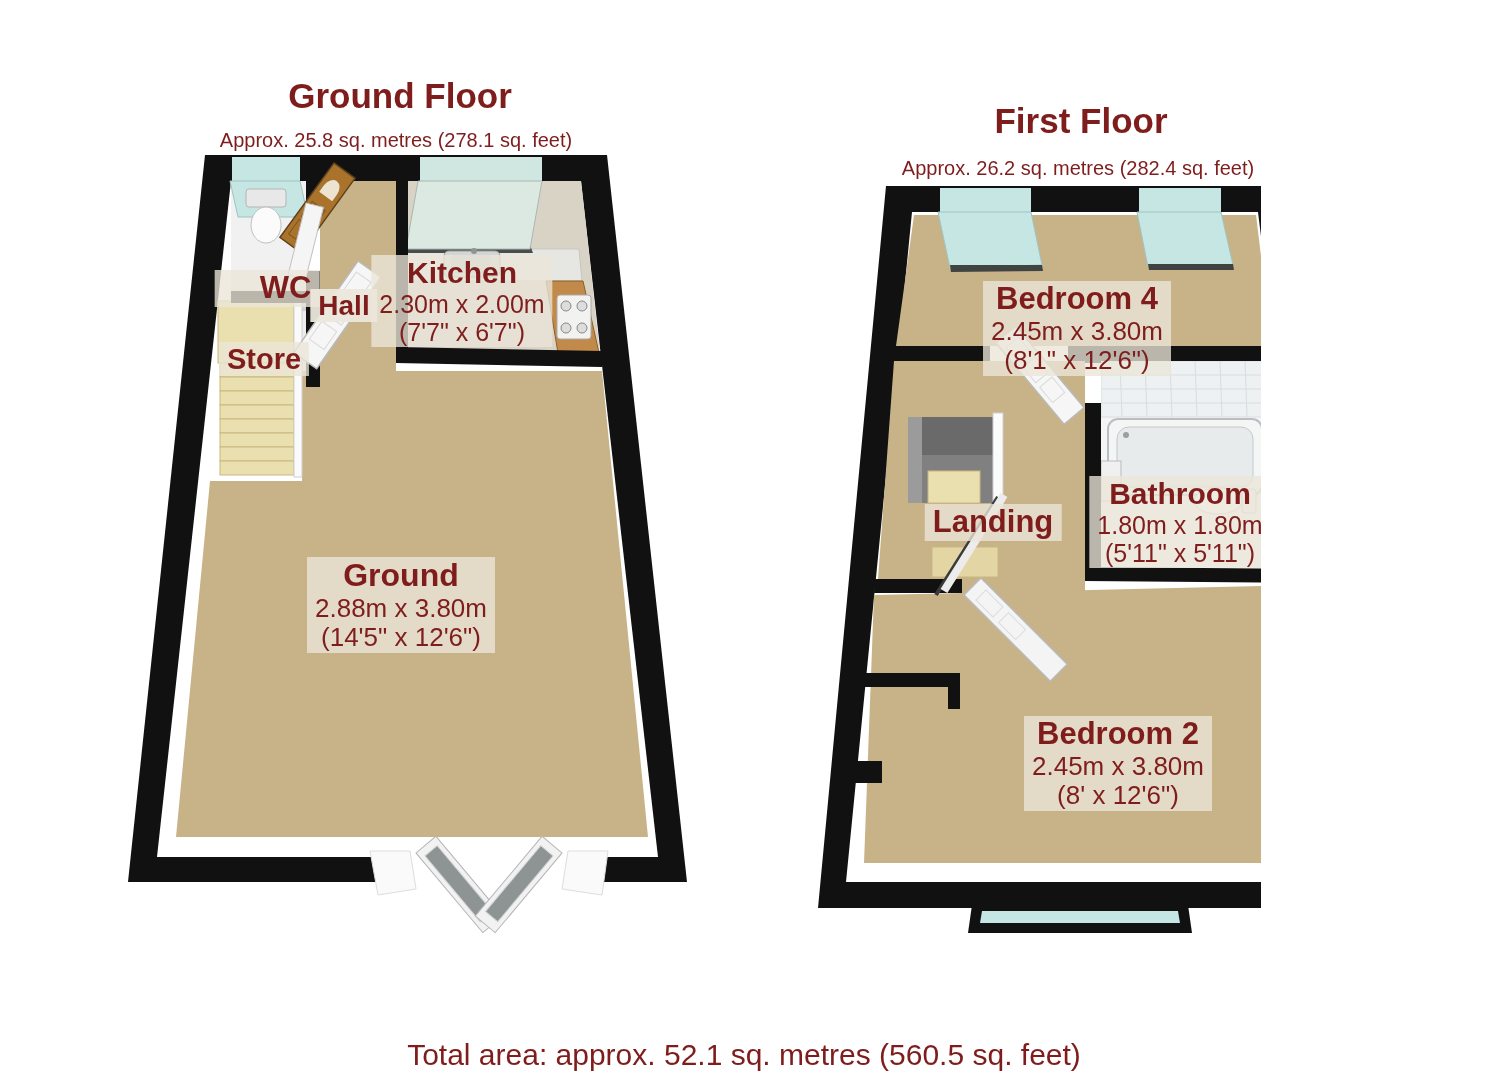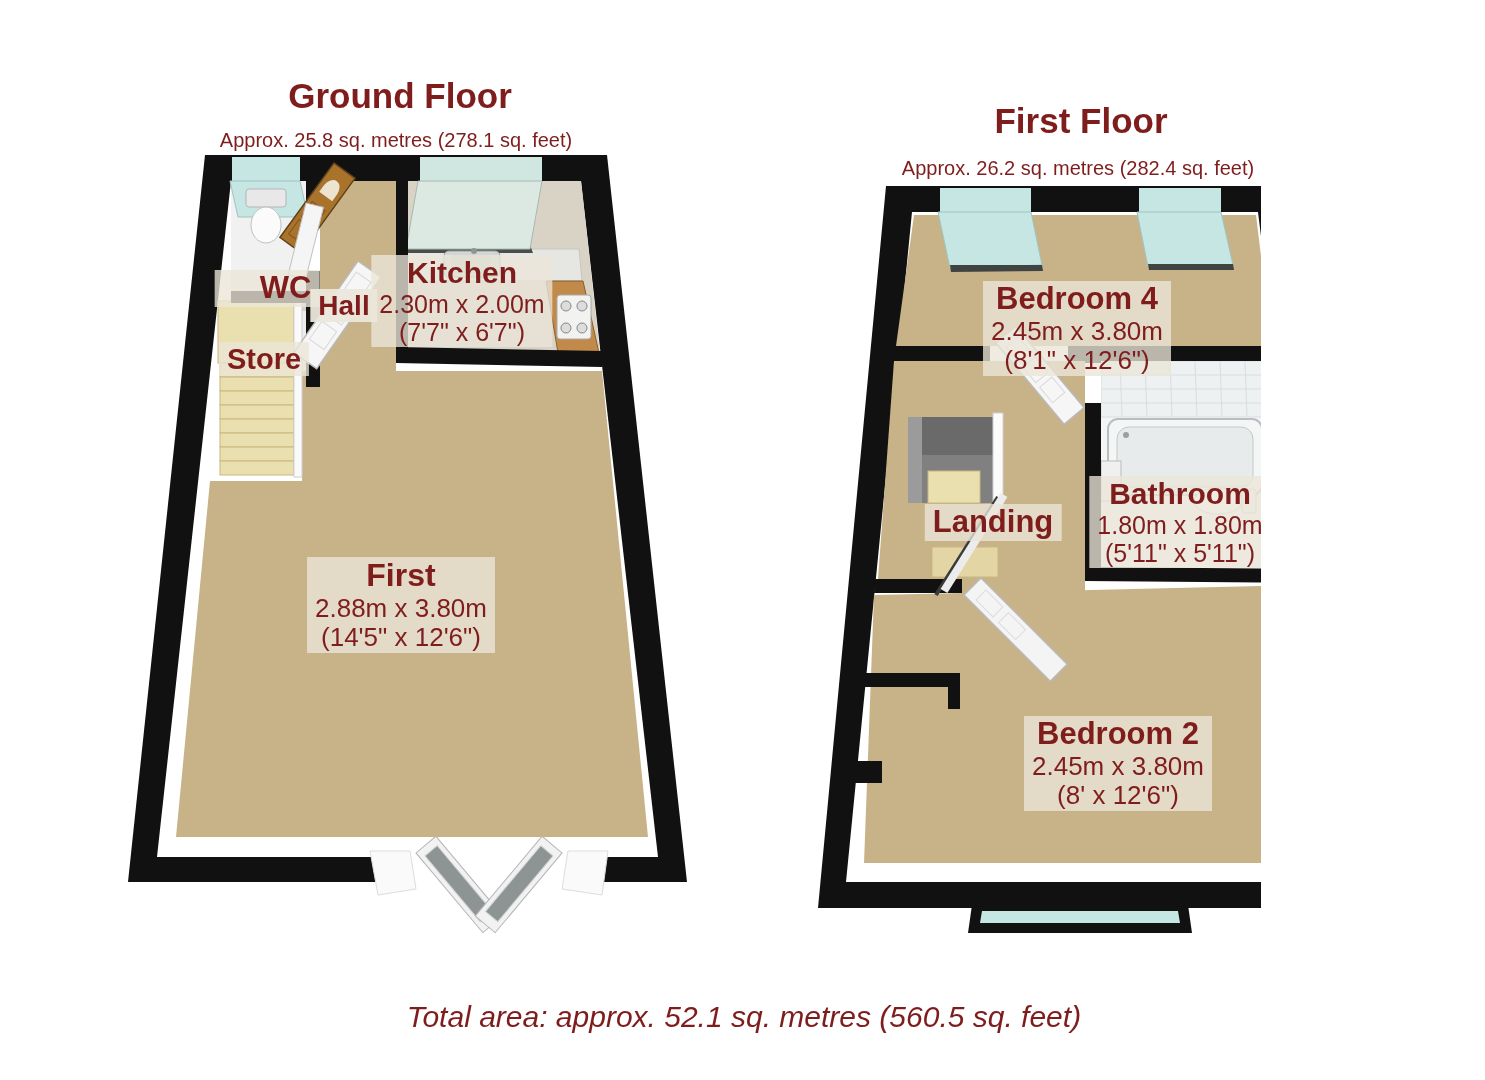--- a/index.html
+++ b/index.html
@@ -221,21 +221,21 @@
 
   <div class="abs cx label room-name" style="left:267px;top:270px;font-size:31px;padding-left:45px;">WC</div>
   <div class="abs cx label room-name" style="left:344px;top:289px;font-size:28px;z-index:6;background:rgba(236,231,219,0.95);">Hall</div>
   <div class="abs cx label" style="left:462px;top:255px;z-index:5;">
     <div class="room-name" style="font-size:30px;">Kitchen</div>
     <div class="dims" style="font-size:25px;">2.30m x 2.00m</div>
     <div class="dims" style="font-size:25px;">(7'7" x 6'7")</div>
   </div>
   <div class="abs cx label room-name" style="left:264px;top:342px;font-size:29px;">Store</div>
   <div class="abs cx label" style="left:401px;top:557px;">
-    <div class="room-name" style="font-size:32px;">First</div>
+    <div class="room-name" style="font-size:32px;">Ground</div>
     <div class="dims" style="font-size:26px;">2.88m x 3.80m</div>
     <div class="dims" style="font-size:26px;">(14'5" x 12'6")</div>
   </div>
 
   <div class="abs cx label" style="left:1077px;top:281px;">
     <div class="room-name" style="font-size:31px;">Bedroom 4</div>
     <div class="dims" style="font-size:26px;">2.45m x 3.80m</div>
     <div class="dims" style="font-size:26px;">(8'1" x 12'6")</div>
   </div>
   <div class="abs cx label room-name" style="left:993px;top:504px;font-size:31px;">Landing</div>
@@ -243,14 +243,14 @@
     <div class="room-name" style="font-size:30px;">Bathroom</div>
     <div class="dims" style="font-size:25px;">1.80m x 1.80m</div>
     <div class="dims" style="font-size:25px;">(5'11" x 5'11")</div>
   </div>
   <div class="abs cx label" style="left:1080px;top:716px;margin-left:38px;">
     <div class="room-name" style="font-size:31px;">Bedroom 2</div>
     <div class="dims" style="font-size:26px;">2.45m x 3.80m</div>
     <div class="dims" style="font-size:26px;">(8' x 12'6")</div>
   </div>
 
-  <div class="abs cx footer-text" style="left:744px;top:1000px;font-style:italic;">Total area: approx. 52.1 sq. metres (560.5 sq. feet)</div>
+  <div class="abs cx footer-text" style="left:744px;top:1038px;">Total area: approx. 52.1 sq. metres (560.5 sq. feet)</div>
 </div>
 
 </body></html>

